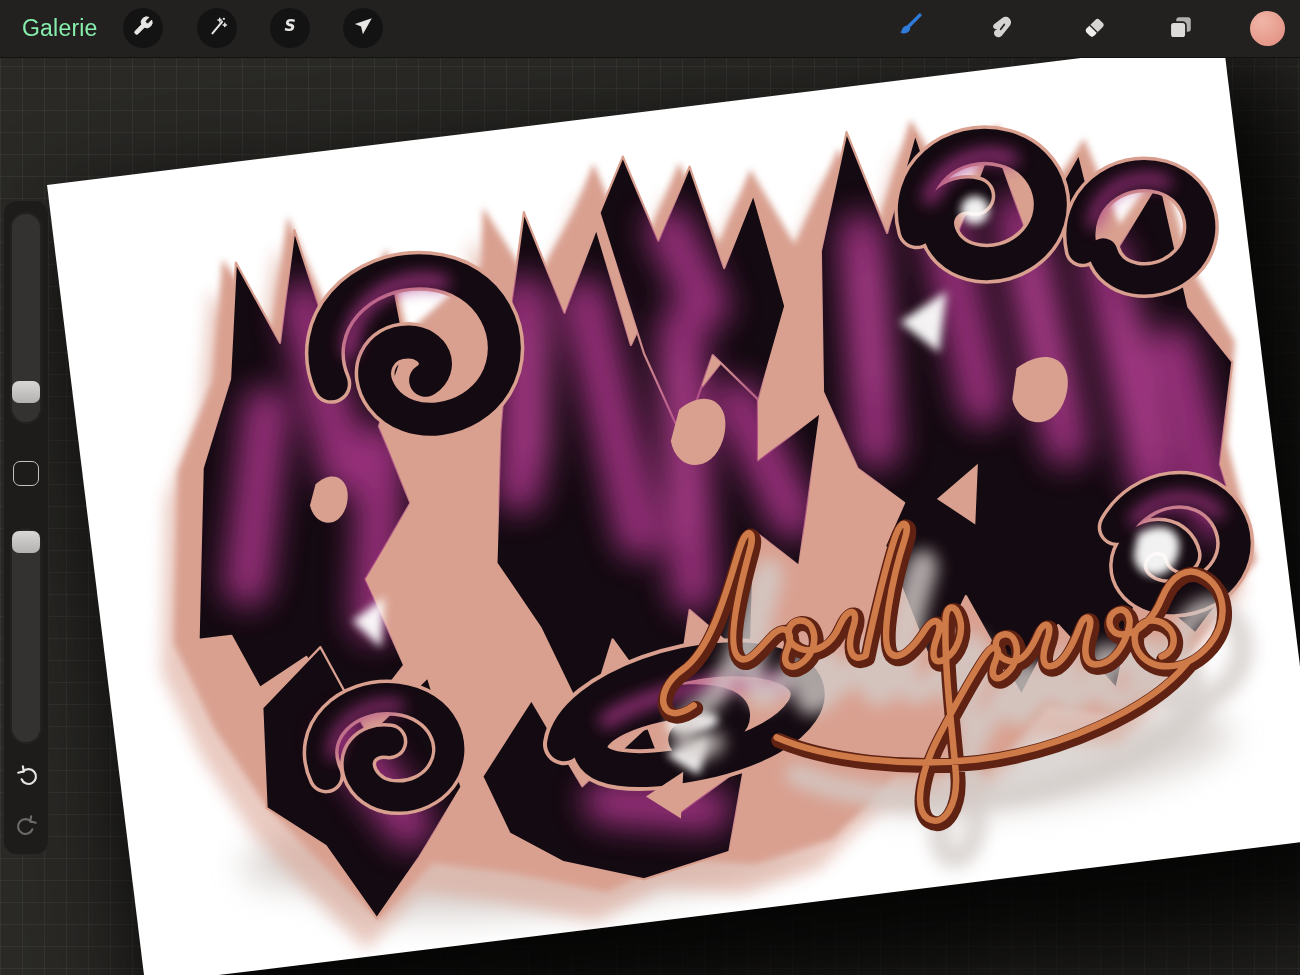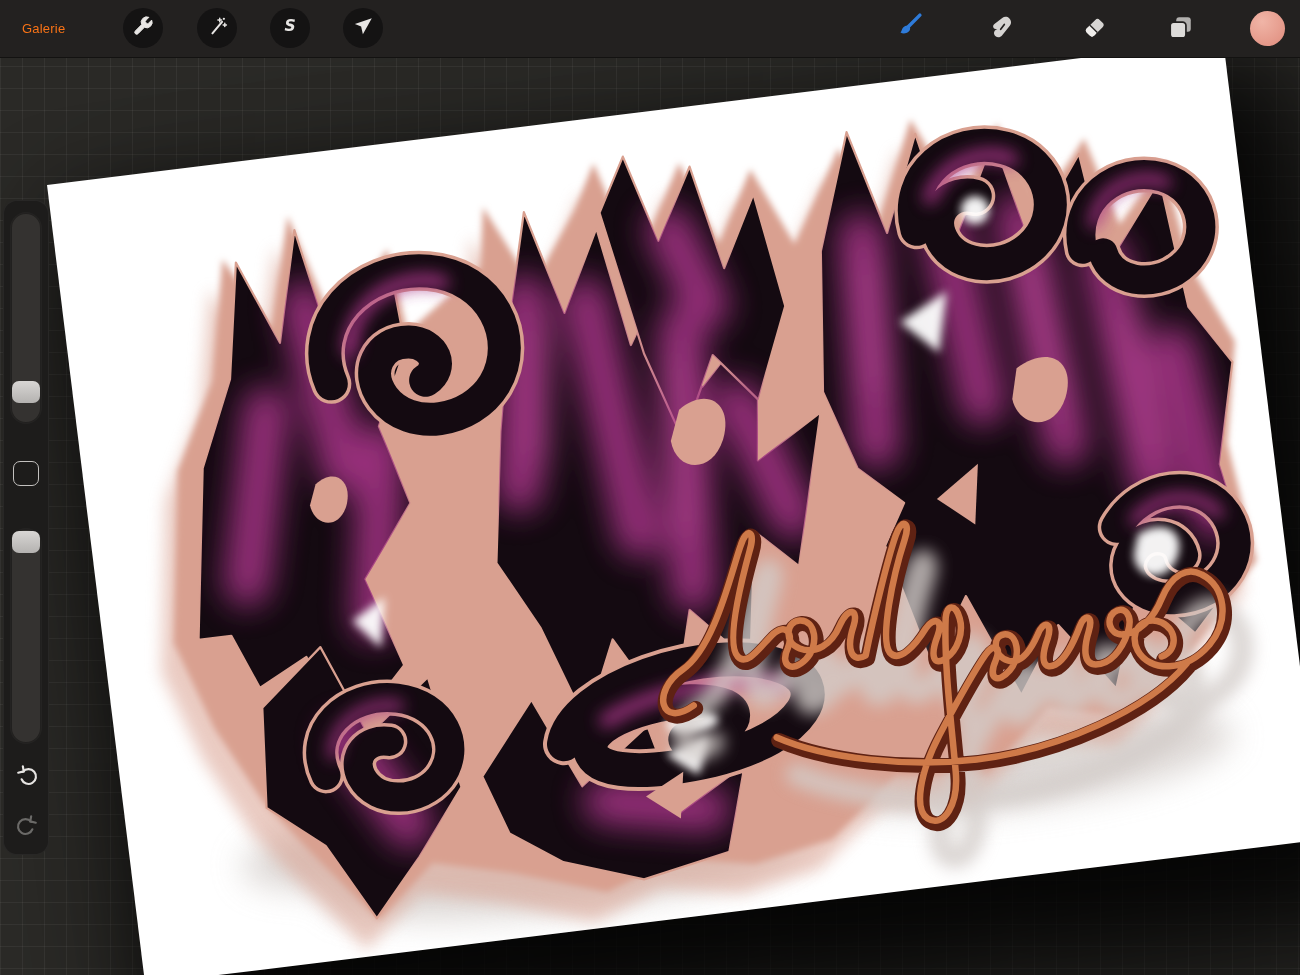--- a/index.html
+++ b/index.html
@@ -26,21 +26,21 @@
   }
   .artboard svg{display:block;width:100%;height:100%;}
 
   
   .toolbar{
     position:absolute;left:0;top:0;width:1300px;height:57px;z-index:10;
     background:#232120;border-bottom:1px solid rgba(0,0,0,.45);
   }
   .gallery-btn{
     position:absolute;left:22px;top:0;height:57px;display:flex;align-items:center;
-    color:#f97316;font-size:13px;letter-spacing:.2px;cursor:pointer;
+    color:#86efac;font-size:23px;letter-spacing:.2px;cursor:pointer;
   }
   .tool-circle{
     position:absolute;top:8px;width:40px;height:40px;border-radius:50%;
     background:#141313;display:flex;align-items:center;justify-content:center;cursor:pointer;
   }
   .tool-plain{
     position:absolute;top:10px;width:38px;height:38px;display:flex;
     align-items:center;justify-content:center;cursor:pointer;
   }
   .color-swatch{

